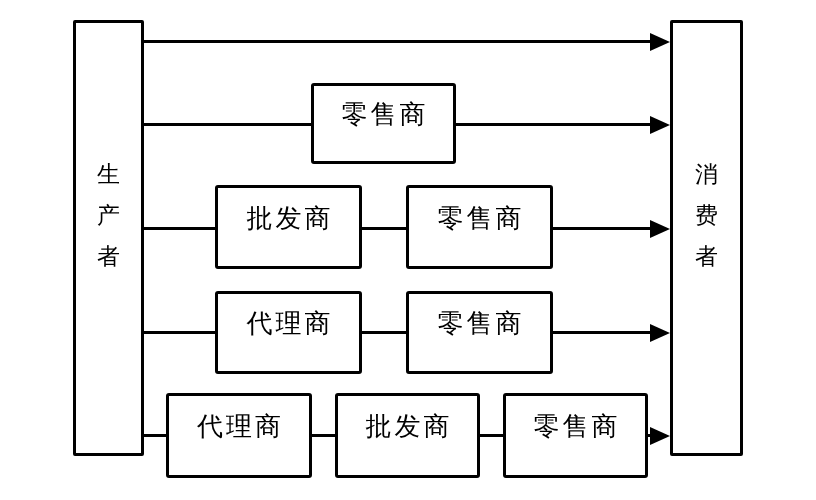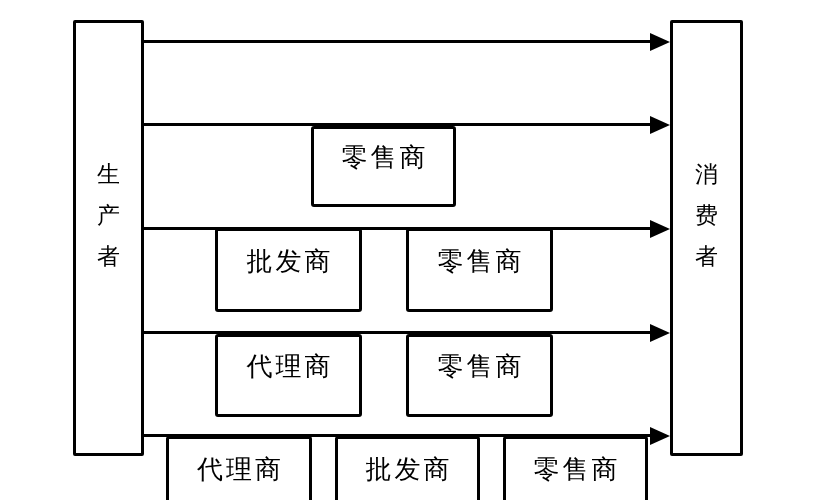--- a/index.html
+++ b/index.html
@@ -42,21 +42,20 @@
   .node {
     position: absolute;
     box-sizing: border-box;
     border: 3px solid #000000;
     border-radius: 3px;
     background: #ffffff;
     z-index: 2;
     display: flex;
     align-items: center;
     justify-content: center;
-    margin-top: 43px;
   }
   .node-label {
     font-size: 26px;
     letter-spacing: 3px;
     margin-right: -3px; 
     transform: translateY(-9px);
     white-space: nowrap;
   }
   
   .hline {

